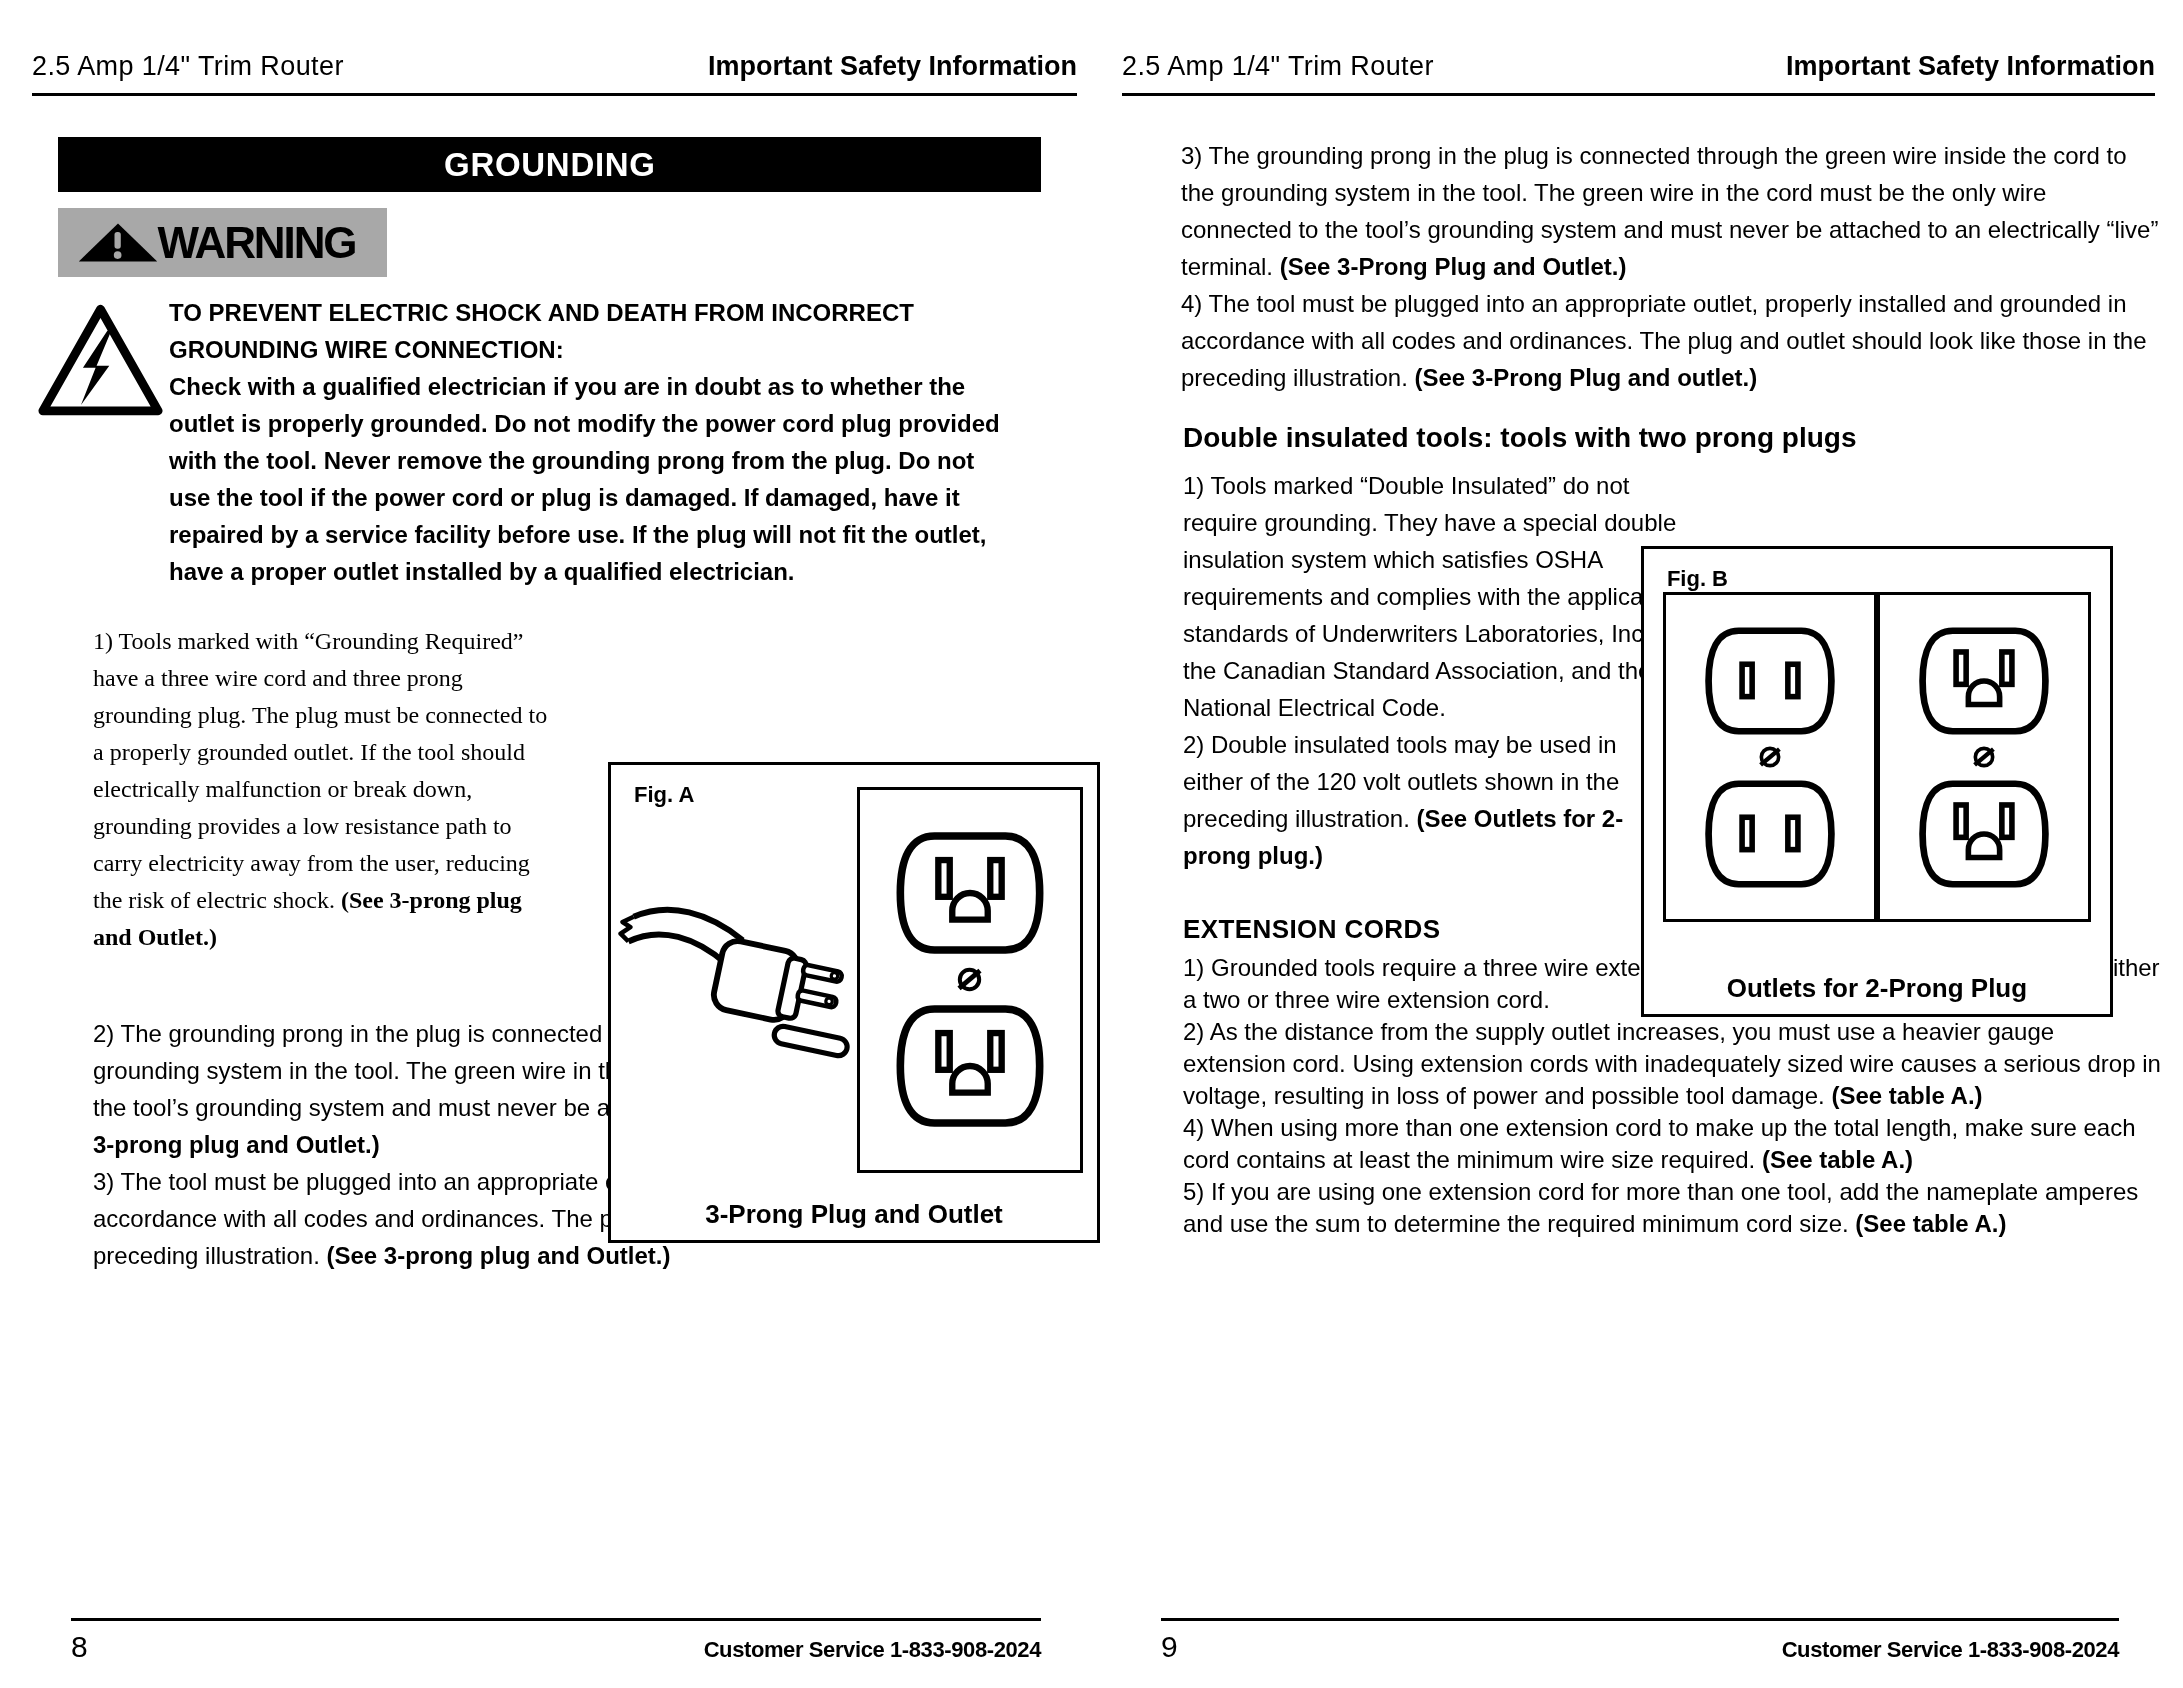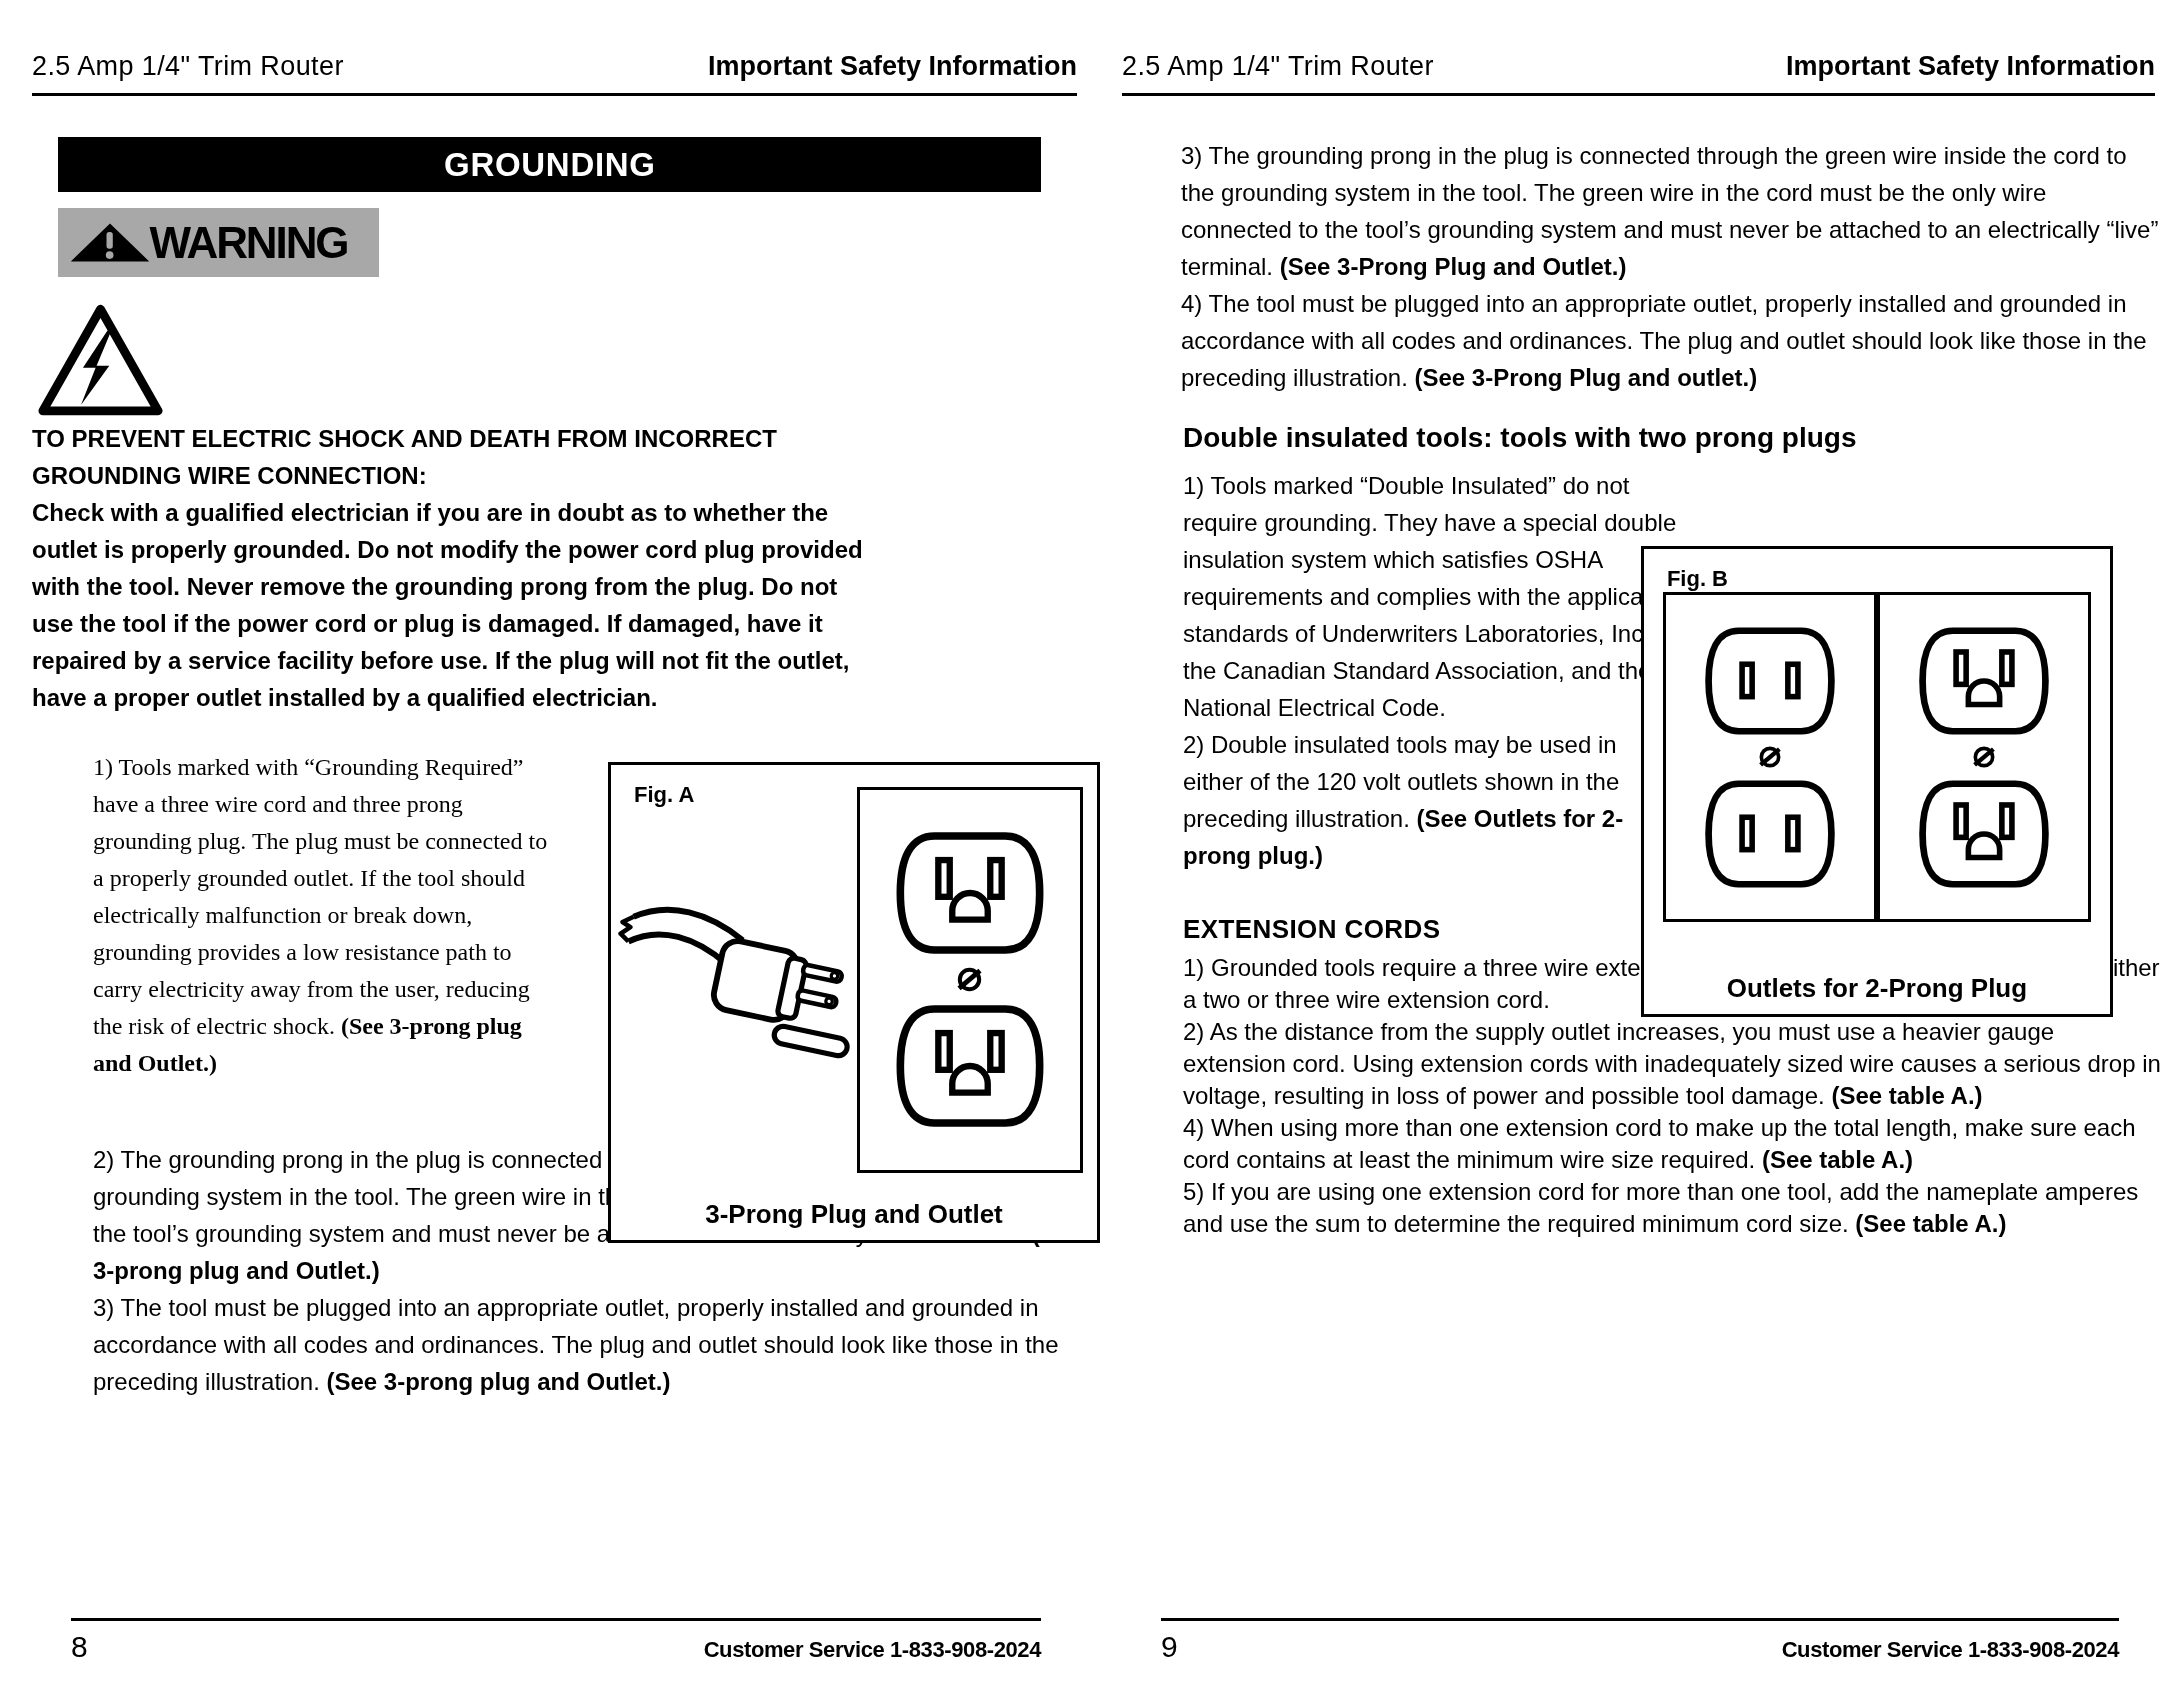--- a/index.html
+++ b/index.html
@@ -23,26 +23,26 @@
   .banner {
     margin: 41px 0 0 26.4px; width: 983px; height: 55px;
     background: #000; color: #fff;
     display: flex; align-items: center; justify-content: center;
     font-size: 33px; font-weight: bold; letter-spacing: 0.7px;
   }
 
   .warn-box {
     margin: 15.7px 0 0 26.4px; width: 311px; height: 69px;
     background: #a8a8a8;
-    display: flex; align-items: center; padding-left: 10px;
+    display: flex; align-items: center; padding-left: 18px;
   }
   .warn-box svg { width: 84px; height: 43px; flex: none; }
   .warn-word { font-size: 44px; font-weight: bold; letter-spacing: -2.1px; margin-left: -2.9px; }
 
-  .warn-row { display: flex; margin-top: 17px; flex-direction: column; }
+  .warn-row { display: flex; margin-top: 17px; }
   .hv-col { width: 137px; flex: none; display: flex; justify-content: center; padding-top: 5.7px; }
   .hv-col svg { width: 127px; height: 120px; }
   .warn-text { width: 840px; font-size: 24px; font-weight: bold; line-height: 37px; }
 
   .sec-h { font-size: 28px; font-weight: bold; }
   #pageL .sec-h { margin: 80px 0 0 61px; }
 
   .colL { margin: 33px 0 0 61px; width: 466px; font-size: 24px; line-height: 37px; font-family: Liberation Serif, serif; }
   .wide { margin: 0 0 0 61px; width: 995px; font-size: 24px; line-height: 37px; }
   p.first-wide { margin-top: 59px; }

